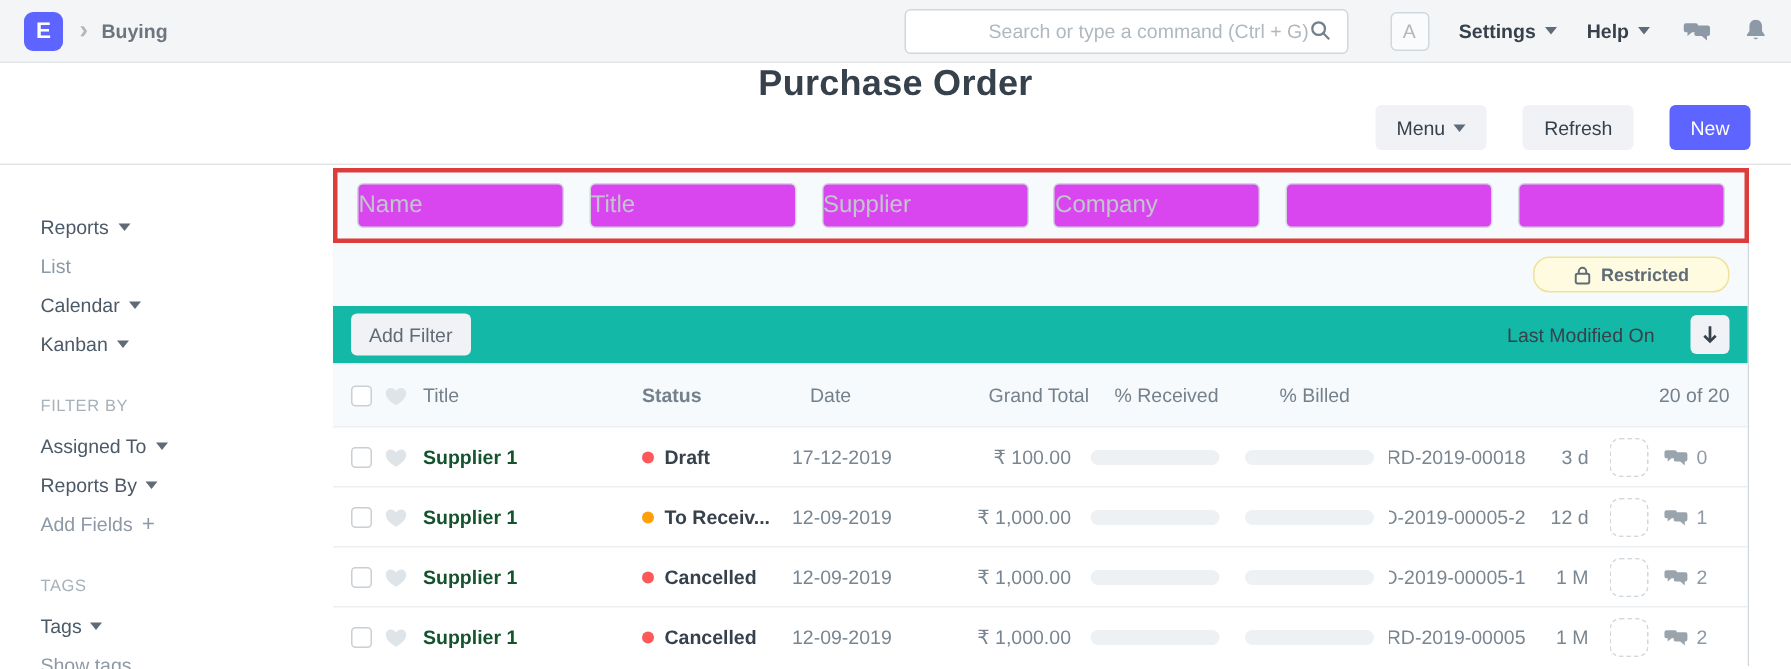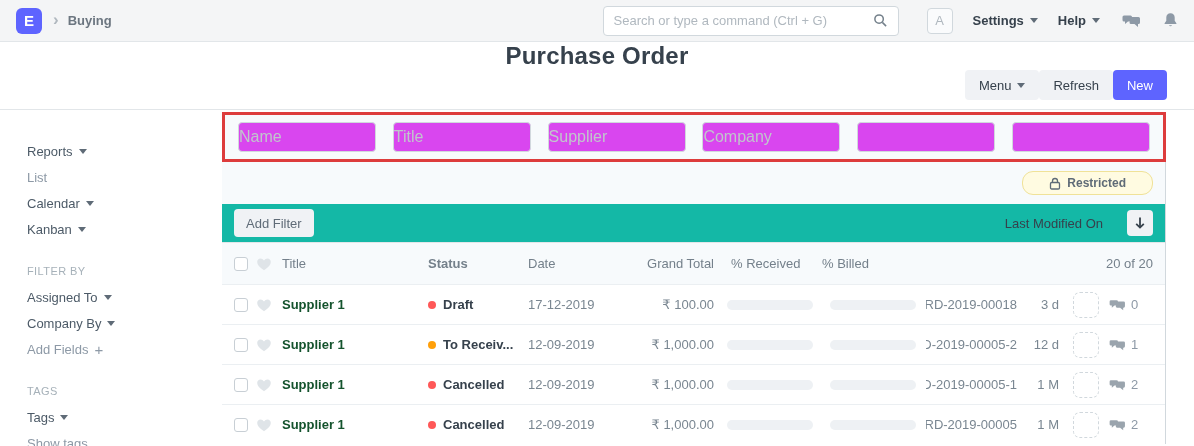--- a/index.html
+++ b/index.html
@@ -12,34 +12,34 @@
   .navbar { height:42px; background:#f4f5f6; border-bottom:1px solid #e2e6e9;
     display:flex; align-items:center; padding:0 16px; }
   .logo { width:26px; height:26px; border-radius:6px; background:#5e64ff; color:#fff;
     font-weight:bold; font-size:15px; display:flex; align-items:center; justify-content:center; cursor:pointer;}
   .crumb-sep { color:#b0b8bf; font-size:17px; margin:0 9px 2px 11px; font-weight:bold;}
   .breadcrumb { font-weight:bold; color:#6c7680; }
   .nav-spacer { flex:1; }
   .searchbox { width:296px; height:30px; background:#fff; border:1px solid #d1d8dd;
     border-radius:4px; display:flex; align-items:center; padding:0 10px; }
   .searchbox input { border:none; outline:none; flex:1; font-size:13px; color:#36414c;
-    font-family:"Liberation Sans",sans-serif; background:transparent;}
+    font-family:"Liberation Sans",sans-serif; background:transparent;text-align:right;}
   .searchbox input::placeholder { color:#b0b8bf; }
   .avatar { width:26px; height:26px; border:1px solid #d1d8dd; border-radius:4px;
     background:#fafbfc; color:#b0b8bf; display:flex; align-items:center; justify-content:center;
     font-size:13px; margin-left:28px; cursor:pointer;}
   .nav-link { font-weight:bold; color:#36414c; margin-left:20px; cursor:pointer; display:flex; align-items:center;}
   .caret { display:inline-block; width:0; height:0; border-left:4px solid transparent;
     border-right:4px solid transparent; border-top:5px solid #5f6b77; margin-left:6px; }
   .nav-icon { margin-left:22px; color:#8d99a6; cursor:pointer; display:flex; align-items:center;}
   
   .page-head { height:68px; display:flex; align-items:center; padding:0 27px;
     border-bottom:1px solid #e2e6e9; background:#fff;flex-direction:column;}
   .page-title { font-size:24px; font-weight:bold; color:#36414c; letter-spacing:.2px;}
-  .head-actions { margin-left:auto; display:flex; gap:0; }
+  .head-actions { margin-left:auto; display:flex; gap:24px; }
   .btn { height:30px; padding:0 14px; border:none; border-radius:4px; font-size:13px;
     font-family:"Liberation Sans",sans-serif; cursor:pointer; display:flex; align-items:center;}
   .btn-default { background:#f0f2f5; color:#36414c; }
   .btn-primary { background:#5e64ff; color:#fff; }
   
   .content { display:flex; }
   .sidebar { width:222px; padding:26px 0 0 27px; flex-shrink:0;}
   .sb-item { margin-bottom:11px; color:#4c5a67; cursor:pointer; display:flex; align-items:center; height:14px;margin-top:12px;}
   .sb-item.muted { color:#8d99a6; }
   .sb-heading { font-size:11px; color:#a6b1b9; letter-spacing:.4px; margin:29px 0 13px; }
@@ -86,24 +86,24 @@
     white-space:nowrap; color:#798691;}
   .cell-time { width:40px; text-align:right; color:#798691; margin-left:2px;}
   .dashed { width:26px; height:26px; border:1px dashed #d1d8dd; border-radius:7px;
     margin-left:14px; flex-shrink:0; cursor:pointer;}
   .cell-comments { width:44px; margin-left:10px; display:flex; align-items:center; gap:5px;
     color:#9aa4ad;}
   .cell-comments em { font-style:normal; color:#8d99a6;}
   
   .h-title { width:146px;}
   .h-status { width:100px;font-weight:bold;}
-  .h-date { width:100px;}
+  .h-date { width:100px;margin-left:12px;}
   .h-amount { width:86px; text-align:right;}
   .h-received { width:86px; margin-left:13px; padding-left:4px;}
-  .h-billed { width:86px; margin-left:5px; padding-left:4px;}
+  .h-billed { width:86px; margin-left:24px; padding-left:4px;}
   .h-count { flex:1; text-align:right; color:#74808b;}
   svg { display:block; }
 </style>
 </head>
 <body>
 
 <div class="navbar">
   <div class="logo">E</div>
   <span class="crumb-sep">›</span>
   <span class="breadcrumb">Buying</span>
@@ -169,21 +169,21 @@
     <div class="sb-item">
       <span>Kanban</span>
       <i class="caret"></i>
     </div>
     <div class="sb-heading">FILTER BY</div>
     <div class="sb-item">
       <span>Assigned To</span>
       <i class="caret"></i>
     </div>
     <div class="sb-item">
-      <span>Company By</span>
+      <span>Reports By</span>
       <i class="caret"></i>
     </div>
     <div class="sb-item muted">
       <span>Add Fields</span>
       <span class="plus">+</span>
     </div>
     <div class="sb-heading">TAGS</div>
     <div class="sb-item">
       <span>Tags</span>
       <i class="caret"></i>

